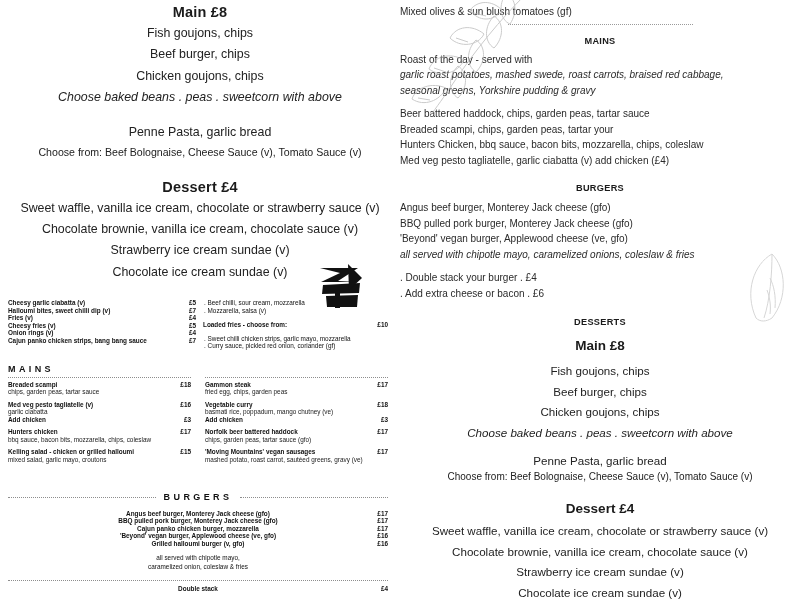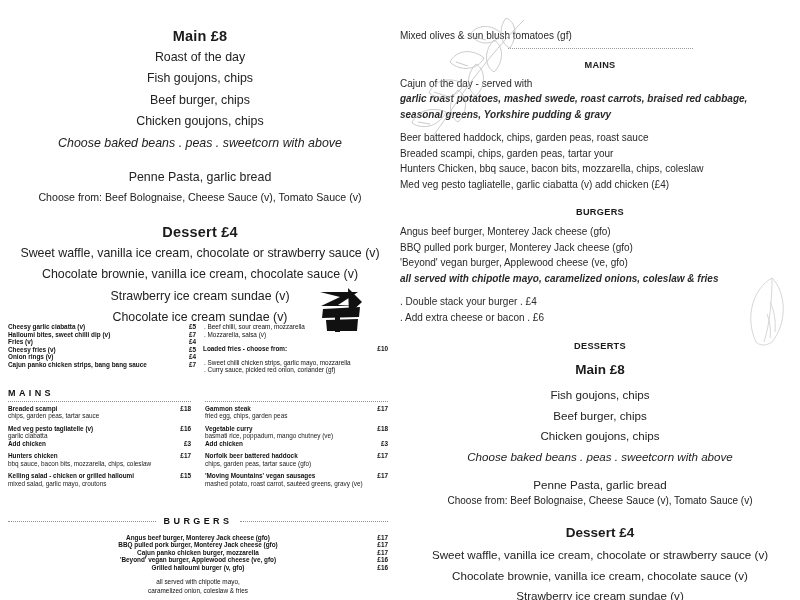--- a/index.html
+++ b/index.html
@@ -4,21 +4,21 @@
 <title>Menu</title>
 <style>
   * { box-sizing: border-box; margin: 0; padding: 0; }
   html, body {
     width: 800px; height: 600px;
     background: #ffffff;
     font-family: "Liberation Sans", sans-serif;
     color: #1b1b1b;
     overflow: hidden;
   }
-  #page { position: relative; width: 800px; height: 488px; background:#fff;margin-top:24px; }
+  #page { position: relative; width: 800px; height: 488px; background:#fff; }
 
   
   .big-layer { position: absolute; left: 0; top: 0; width: 400px; }
   .big-head {
     font-size: 14.5px; font-weight: bold; text-align: center;
     letter-spacing: .2px; margin-bottom: 7px;
   }
   .big-line {
     font-size: 12.4px; text-align: center; line-height: 1.0;
     margin-bottom: 9px; color:#222;
@@ -63,21 +63,21 @@
   .burg-list { margin-top: 7px; }
   .burg-row { display:flex; align-items:baseline; justify-content:center; font-weight:bold;}
   .burg-row .nm { text-align:center; }
   .burg-row .pr { position:absolute; right:0; }
   .burg-item { position:relative; width:100%; }
   .burg-note { text-align:center; margin-top:7px; line-height:1.3; }
 
   
   .right { position: absolute; left: 400px; top: 0; width: 400px; height: 600px; }
   .r-line { font-size: 10px; text-align:left; line-height:1.55; color:#2a2a2a; }
-  .r-line.it { font-style: italic; font-weight: bold; }
+  .r-line.it { font-style: italic; }
   .r-head { font-size: 9.2px; font-weight: bold; text-align:center; letter-spacing:.3px; }
   .r-rule { width: 185px; margin: 4px auto; border-top: 1px dotted #9a9a9a; }
 
   .r-big-head { font-size: 13.5px; font-weight:bold; text-align:center; }
   .r-big { font-size: 11.6px; text-align:center; line-height:1.0; color:#222; }
   .r-big.it { font-style: italic; }
   .r-big.sm { font-size: 10px; }
 
   
   .art-top { position:absolute; left: 6px; top: -6px; width: 130px; height: 125px; opacity:.75; }
@@ -88,21 +88,20 @@
 </head>
 <body>
 
 <div id="page">
 
   <div class="big-layer">
 
     <div style="padding-top:4px"></div>
     <div class="big-head">Main £8</div>
 
-    <div class="big-line">Roast of the day</div>
     <div class="big-line">Fish goujons, chips</div>
     <div class="big-line">Beef burger, chips</div>
     <div class="big-line">Chicken goujons, chips</div>
     <div class="big-line it">Choose baked beans . peas . sweetcorn with above</div>
 
     <div class="gap"></div>
 
     <div class="big-line">Penne Pasta, garlic bread</div>
     <div class="big-line small">Choose from: Beef Bolognaise, Cheese Sauce (v), Tomato Sauce (v)</div>
 
@@ -325,25 +324,25 @@
       </svg>
     </div>
 
     <div style="padding-top:4px"></div>
     <div class="r-line">Mixed olives &amp; sun blush tomatoes (gf)</div>
     <div class="r-rule"></div>
 
     <div style="height:7px"></div>
     <div class="r-head">MAINS</div>
     <div style="height:6px"></div>
-    <div class="r-line">Cajun of the day - served with</div>
+    <div class="r-line">Roast of the day - served with</div>
     <div class="r-line it">garlic roast potatoes, mashed swede, roast carrots, braised red cabbage,</div>
     <div class="r-line it">seasonal greens, Yorkshire pudding &amp; gravy</div>
     <div style="height:8px"></div>
-    <div class="r-line">Beer battered haddock, chips, garden peas, roast sauce</div>
+    <div class="r-line">Beer battered haddock, chips, garden peas, tartar sauce</div>
     <div class="r-line">Breaded scampi, chips, garden peas, tartar your</div>
     <div class="r-line">Hunters Chicken, bbq sauce, bacon bits, mozzarella, chips, coleslaw</div>
     <div class="r-line">Med veg pesto tagliatelle, garlic ciabatta (v) add chicken (£4)</div>
 
     <div style="height:15px"></div>
     <div class="r-head">BURGERS</div>
     <div style="height:7px"></div>
     <div class="r-line">Angus beef burger, Monterey Jack cheese (gfo)</div>
     <div class="r-line">BBQ pulled pork burger, Monterey Jack cheese (gfo)</div>
     <div class="r-line">'Beyond' vegan burger, Applewood cheese (ve, gfo)</div>

